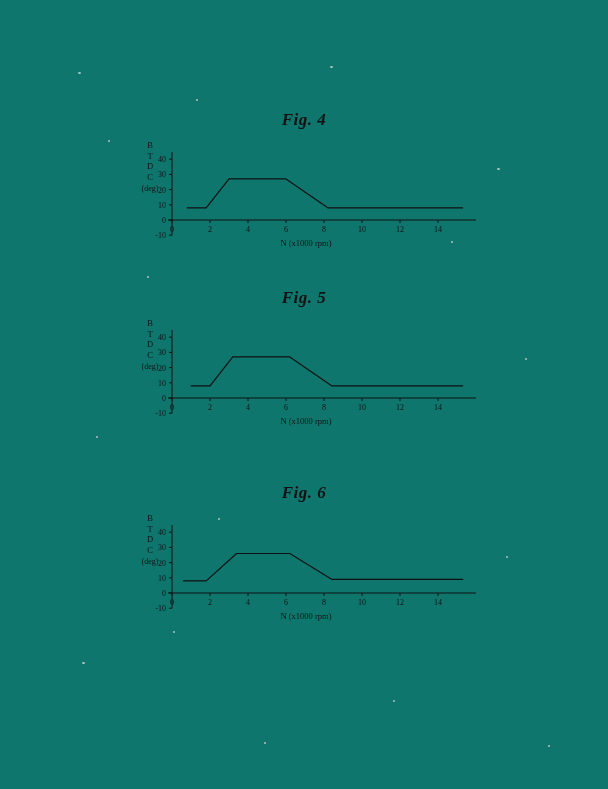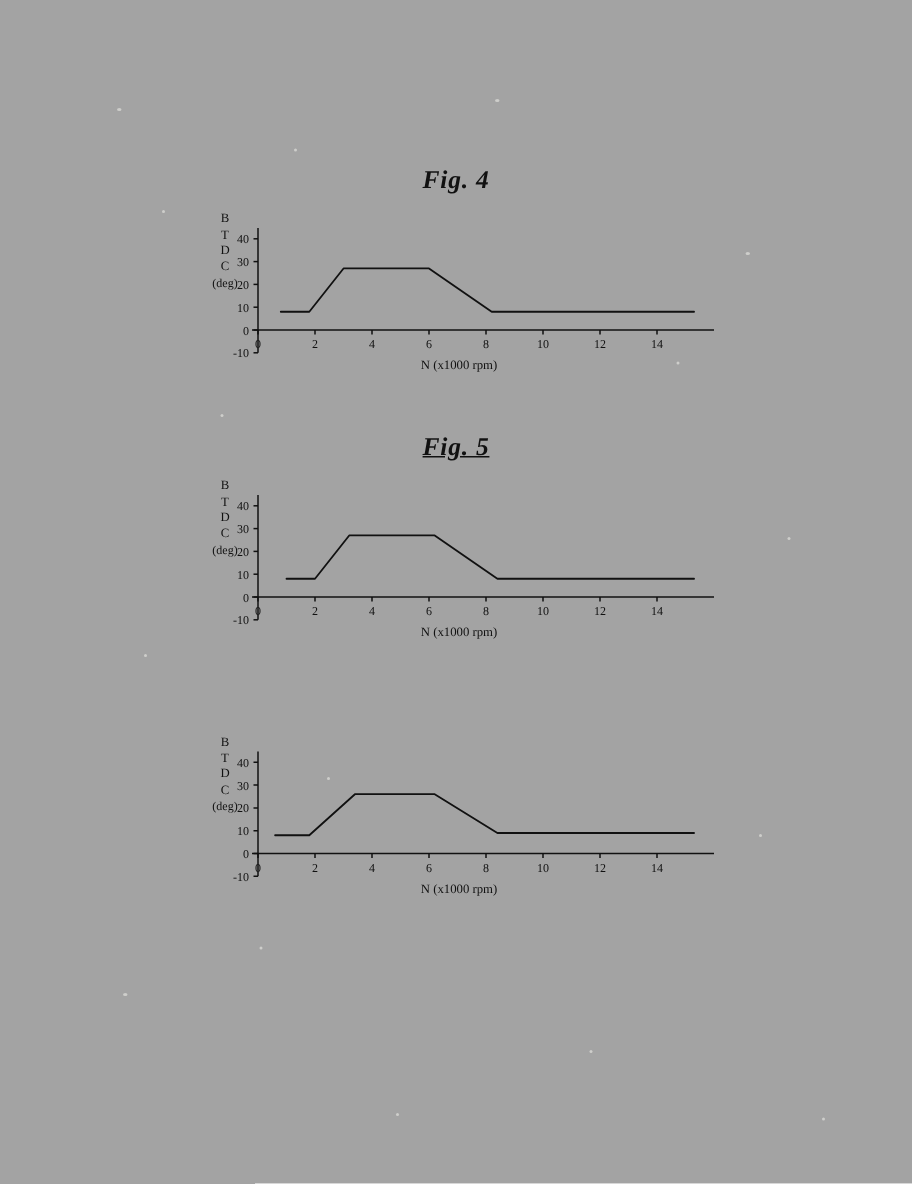--- a/index.html
+++ b/index.html
@@ -11,21 +11,21 @@
     width: 608px;
     height: 789px;
     position: relative;
     font-family: "Liberation Serif", serif;
     color: #111111;
     overflow: hidden;
   }
   .page {
     position: absolute;
     inset: 0;
-    background: #a3a3a3;
+    background: #0f766e;
   }
   .fig-block {
     position: absolute;
     left: 0;
     width: 608px;
   }
   .fig-title {
     text-align: center;
     font-style: italic;
     font-weight: bold;
@@ -139,21 +139,21 @@
           <text x="238" y="98" text-anchor="middle" font-size="8" font-family="&quot;Liberation Serif&quot;, serif" fill="#111">10</text>
           <line x1="276" y1="86" x2="276" y2="89" stroke="#111" stroke-width="1"></line>
           <text x="276" y="98" text-anchor="middle" font-size="8" font-family="&quot;Liberation Serif&quot;, serif" fill="#111">12</text>
           <line x1="314" y1="86" x2="314" y2="89" stroke="#111" stroke-width="1"></line>
           <text x="314" y="98" text-anchor="middle" font-size="8" font-family="&quot;Liberation Serif&quot;, serif" fill="#111">14</text>
           <polyline points="63.20,73.84 82.20,73.84 105.00,44.96 162.00,44.96 203.80,73.84 338.70,73.84" fill="none" stroke="#111" stroke-width="1.2" stroke-linejoin="round" stroke-linecap="round"></polyline>
         </svg>
     </div>
   </div>
 
-  <div class="fig-block" style="top:288px;text-decoration:underline;">
+  <div class="fig-block" style="top:288px;">
     <div class="fig-title">Fig. 5</div>
     <div class="plot-wrap">
       <div class="axis-ylabel">
         <div>B</div>
         <div>T</div>
         <div>D</div>
         <div>C</div>
         <div class="unit">(deg)</div>
       </div>
       <div class="axis-xlabel">N (x1000 rpm)</div>
@@ -187,20 +187,21 @@
           <line x1="276" y1="86" x2="276" y2="89" stroke="#111" stroke-width="1"></line>
           <text x="276" y="98" text-anchor="middle" font-size="8" font-family="&quot;Liberation Serif&quot;, serif" fill="#111">12</text>
           <line x1="314" y1="86" x2="314" y2="89" stroke="#111" stroke-width="1"></line>
           <text x="314" y="98" text-anchor="middle" font-size="8" font-family="&quot;Liberation Serif&quot;, serif" fill="#111">14</text>
           <polyline points="67.00,73.84 86.00,73.84 108.80,44.96 165.80,44.96 207.60,73.84 338.70,73.84" fill="none" stroke="#111" stroke-width="1.2" stroke-linejoin="round" stroke-linecap="round"></polyline>
         </svg>
     </div>
   </div>
 
   <div class="fig-block" style="top:483px;">
+    <div class="fig-title">Fig. 6</div>
     <div class="plot-wrap">
       <div class="axis-ylabel">
         <div>B</div>
         <div>T</div>
         <div>D</div>
         <div>C</div>
         <div class="unit">(deg)</div>
       </div>
       <div class="axis-xlabel">N (x1000 rpm)</div>
       <svg class="plot-svg" width="360" height="120" viewBox="0 0 360 120">

